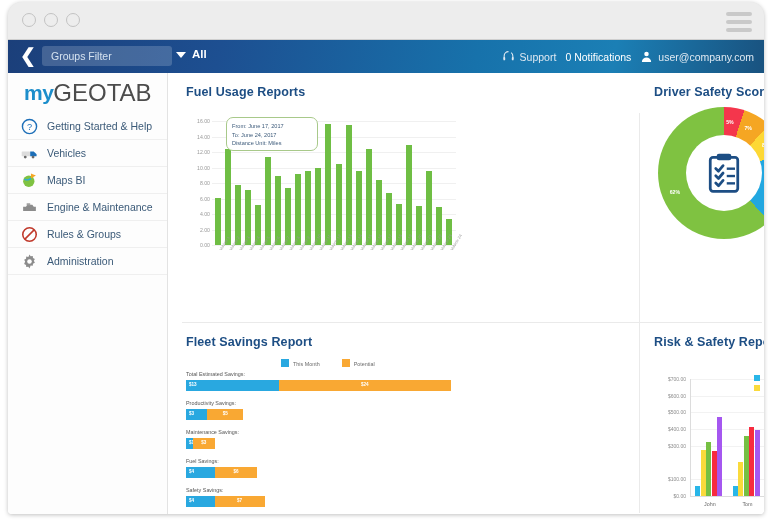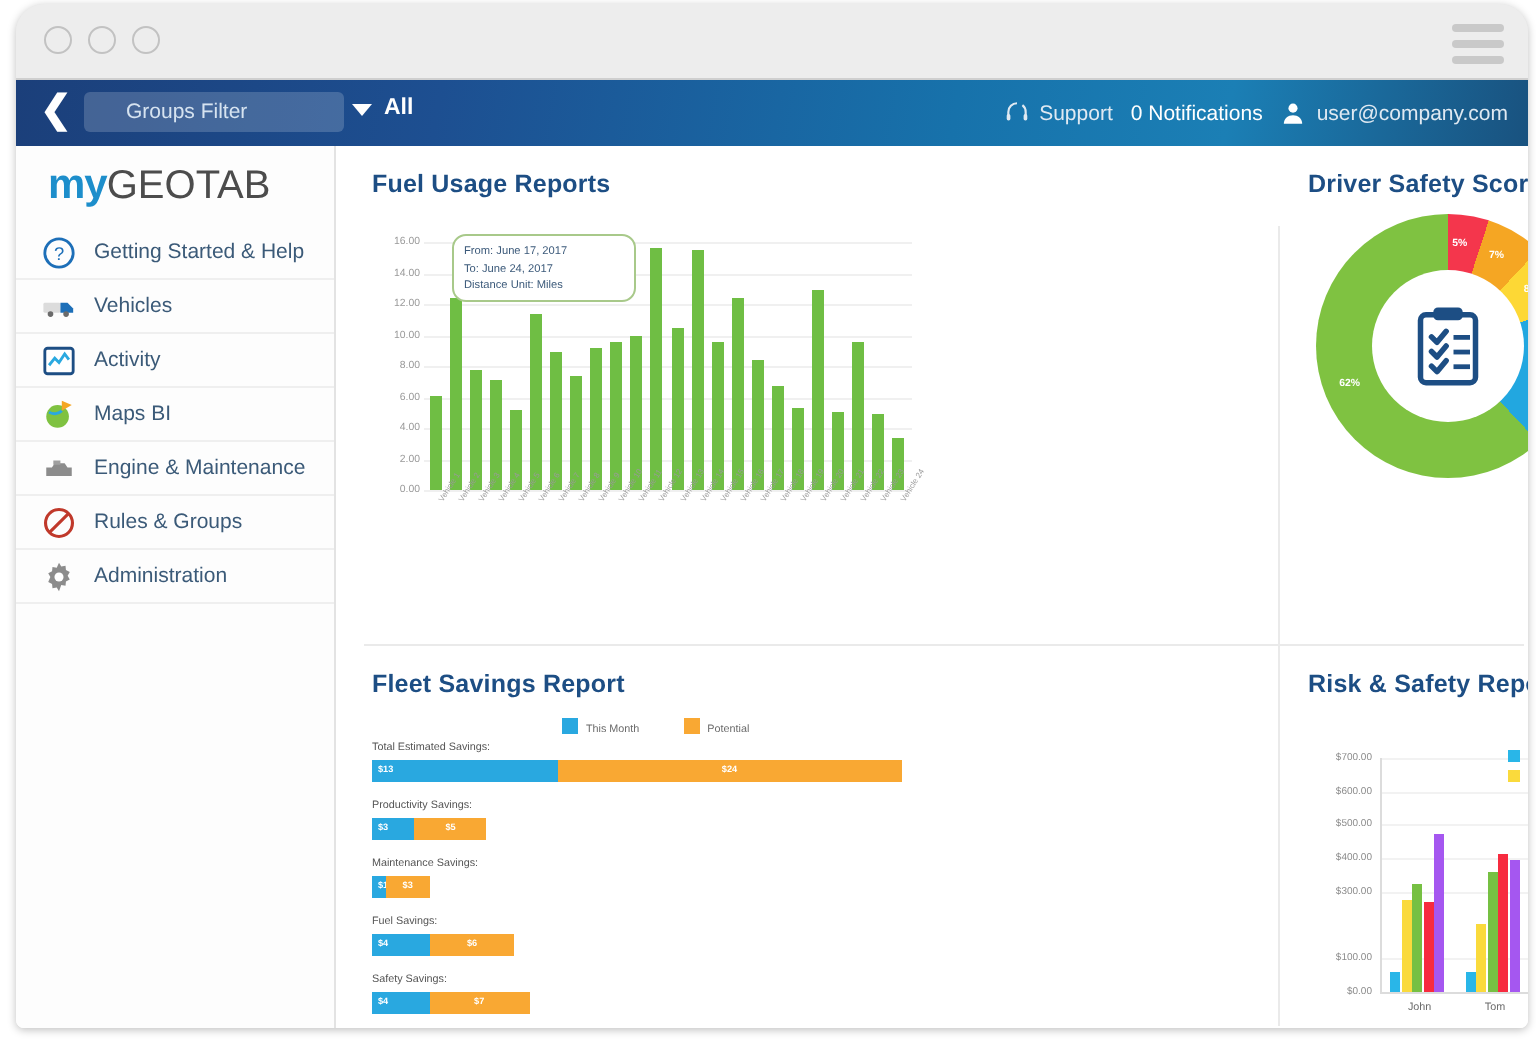--- a/index.html
+++ b/index.html
@@ -40,40 +40,40 @@
     background:linear-gradient(100deg,#1b3f7a 0%,#1d4f91 28%,#1772ab 62%,#1b7fb5 80%,#19527f 100%);
     position:relative; color:#fff;
   }
   .backarrow {
     position:absolute; left:12px; top:6px; width:14px; height:20px;
     font-size:19px; line-height:20px; font-weight:bold; color:#fff; cursor:pointer;
   }
   .groupsfilter {
     position:absolute; left:34px; top:6px; width:130px; height:20px;
     background:rgba(255,255,255,.18); border-radius:3px;
-    font-size:10.5px; color:#d6e3f0; line-height:20px; padding-left:21px;
+    font-size:10.5px; color:#d6e3f0; line-height:20px; padding-left:9px;
   }
   .caret { position:absolute; left:168px; top:12px; width:0;height:0;
     border-left:5px solid transparent;border-right:5px solid transparent;border-top:6px solid #fff; }
   .alllabel { position:absolute; left:184px; top:8px; font-size:11.5px; font-weight:bold; }
 
   .topright { position:absolute; right:10px; top:0; height:33px; display:flex; align-items:center; gap:9px; font-size:10.5px; }
   .topright .seg { display:flex; align-items:center; gap:5px; }
   .hs { color:#dfe9f2; }
   .notif { font-weight:normal; color:#fff; }
   .mail { color:#dfe9f2; }
 
   
   .side {
     position:absolute; left:0; top:33px; width:160px; bottom:0;
     background:#fdfdfd; border-right:1px solid #e3e3e3;
   }
   .logo { height:40px; display:flex; align-items:center; padding-left:16px; letter-spacing:-.5px; }
   .logo .my { color:#1d8ecb; font-size:21px; font-weight:bold; }
-  .logo .geo { color:#4c4c4c; font-size:20px; letter-spacing:0px; }
+  .logo .geo { color:#4c4c4c; font-size:24px; letter-spacing:0px; }
   .navitem {
     height:27px; display:flex; align-items:center; gap:9px; padding-left:13px;
     border-bottom:1px solid #efefef; font-size:10.5px; color:#3b5a78; cursor:pointer;
   }
   .navitem.active { background:#174e86; color:#fff; border-bottom-color:#174e86; }
   .ico { width:17px; height:17px; flex:0 0 17px; position:relative; }
 
   
   .main { position:absolute; left:160px; top:33px; right:0; bottom:0; background:#fff; overflow:hidden; }
   .panel { position:absolute; }
@@ -193,27 +193,20 @@
             <span>Getting Started &amp; Help</span>
           </div>
           <div class="navitem">
             <span class="ico"><svg viewBox="0 0 24 24" width="17" height="17">
                 <rect x="1" y="9" width="12" height="7" rx="1" fill="#dcdcdc"></rect>
                 <path d="M13 9h5l4 4v3h-9z" fill="#1d6fb8"></path>
                 <circle cx="6" cy="17" r="2" fill="#6b6b6b"></circle>
                 <circle cx="17" cy="17" r="2" fill="#6b6b6b"></circle>
               </svg></span>
             <span>Vehicles</span>
-          </div>
-          <div class="navitem">
-            <span class="ico"><svg viewBox="0 0 24 24" width="17" height="17">
-                <rect x="2" y="3" width="20" height="18" rx="2" fill="#fff" stroke="#1d4e84" stroke-width="2"></rect>
-                <path d="M5 15l4-5 3 3 4-6 3 4" fill="none" stroke="#2aa9e0" stroke-width="2"></path>
-              </svg></span>
-            <span>Activity</span>
           </div>
           <div class="navitem">
             <span class="ico"><svg viewBox="0 0 24 24" width="17" height="17">
                 <circle cx="11" cy="13" r="8" fill="#7fc241"></circle>
                 <path d="M5 10c3 2 7 1 9-1" fill="none" stroke="#29a8e0" stroke-width="2"></path>
                 <path d="M14 2l7 3-7 4z" fill="#f5a623"></path>
               </svg></span>
             <span>Maps BI</span>
           </div>
           <div class="navitem">

